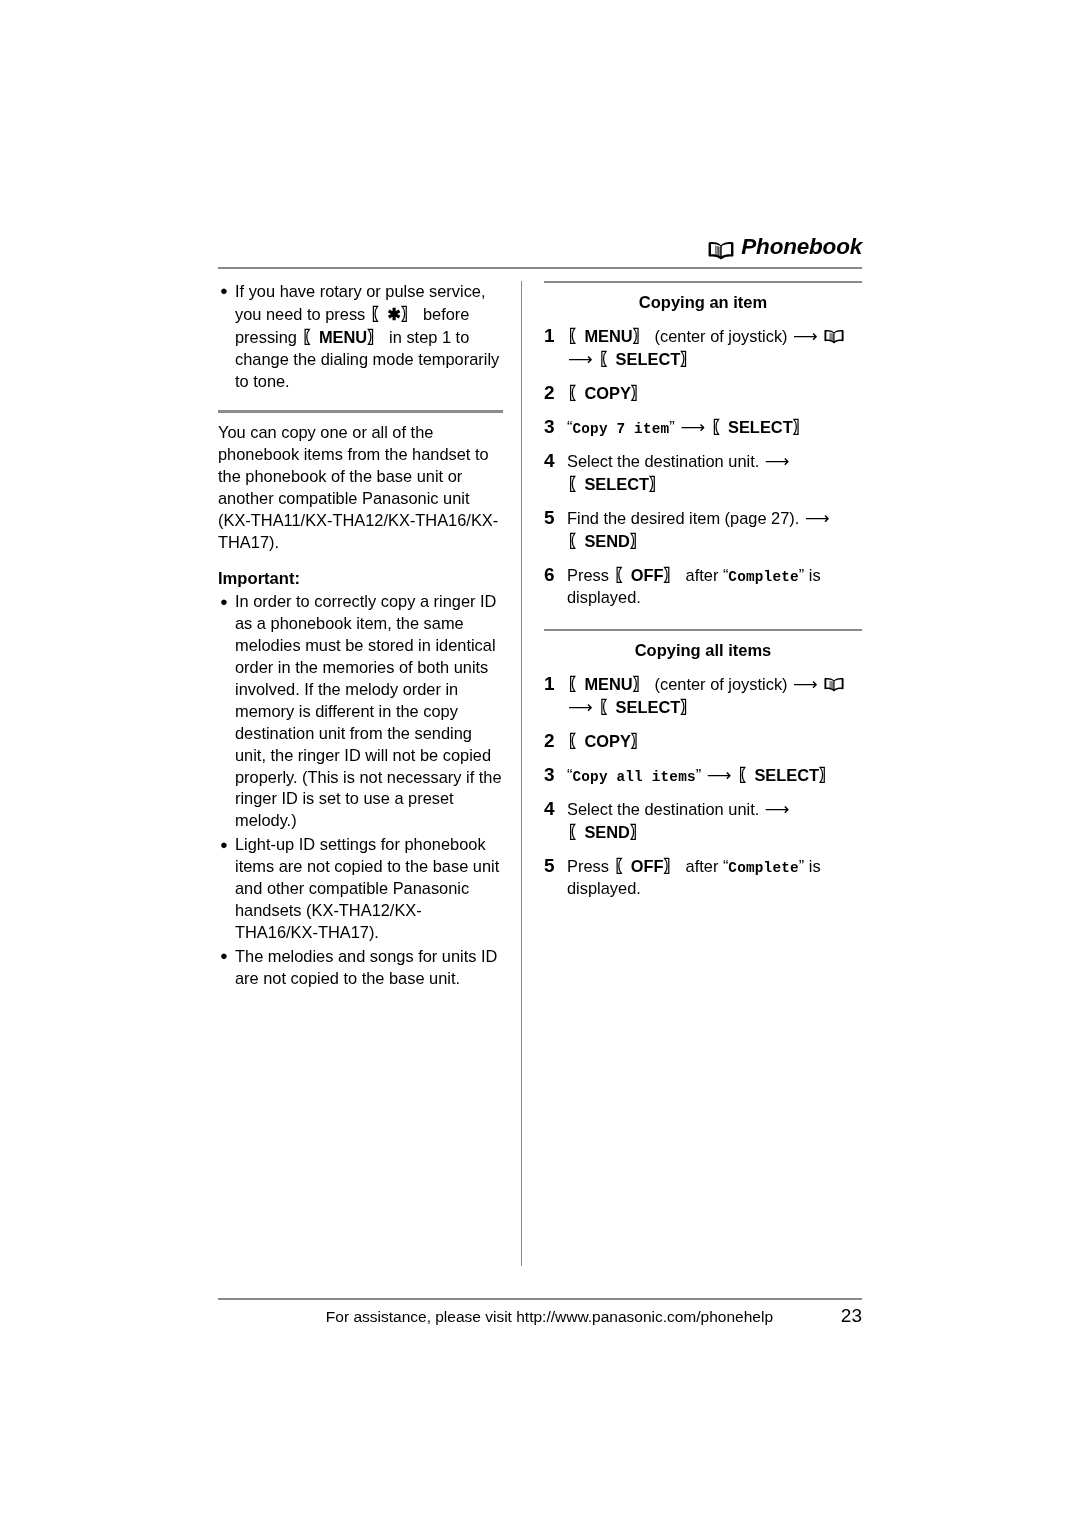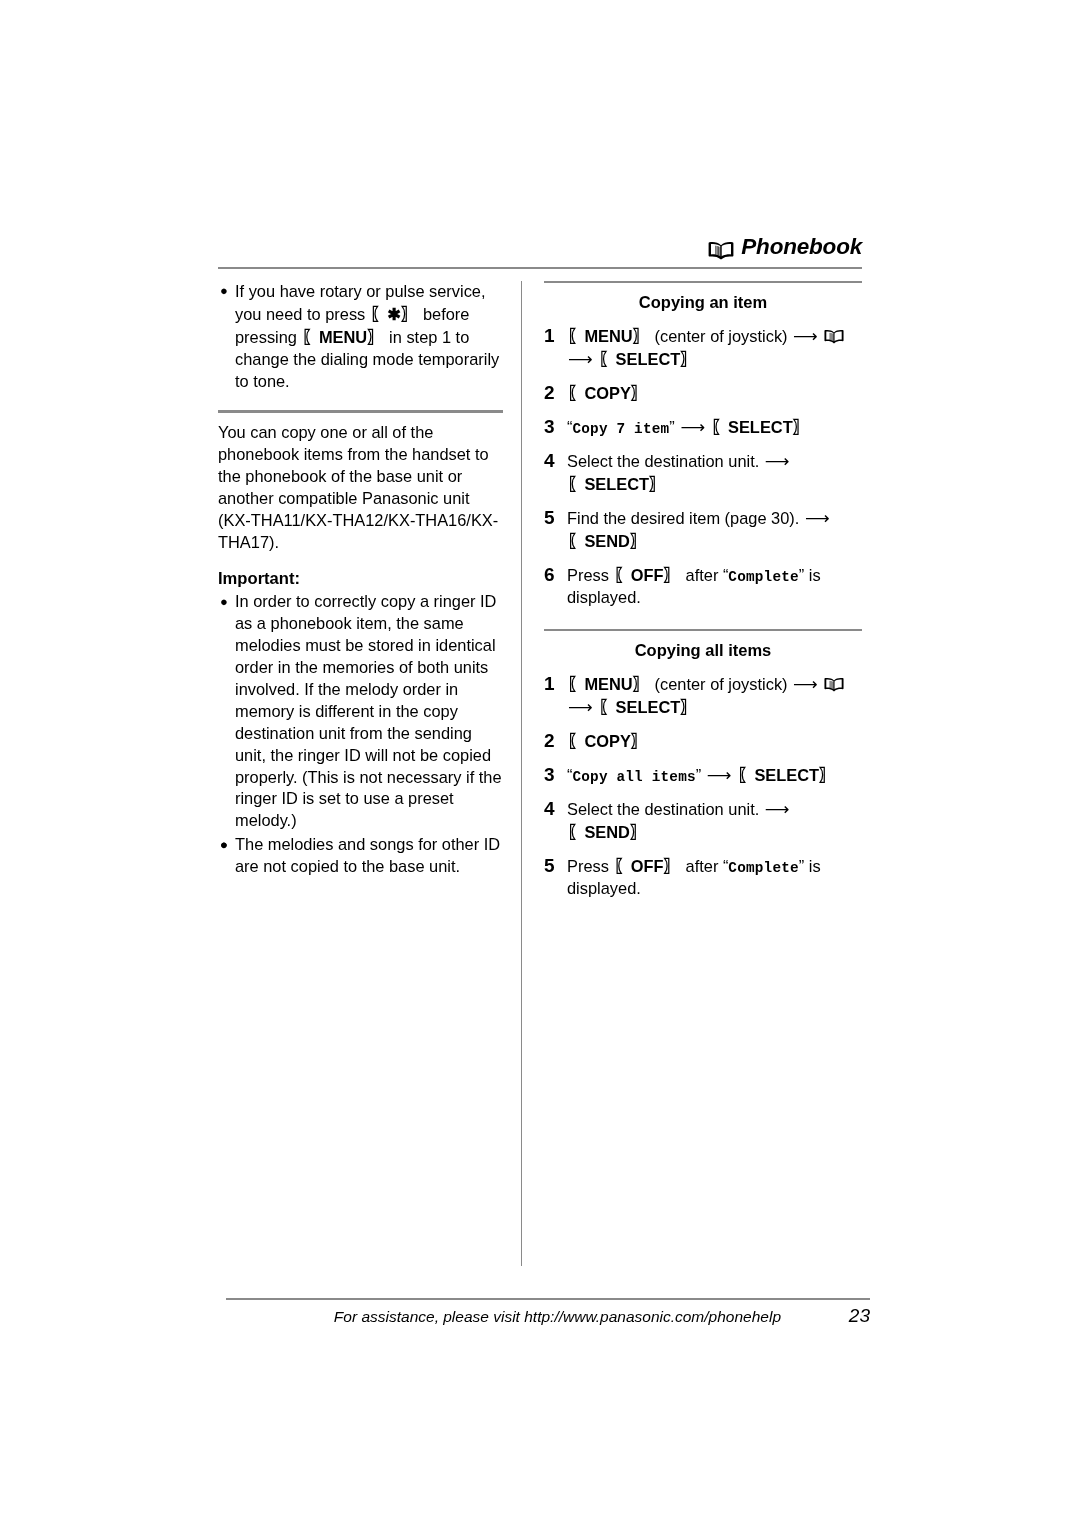--- a/index.html
+++ b/index.html
@@ -194,24 +194,23 @@
     position: relative;
     top: 2px;
     margin: 0 1px;
   }
   .inline-book svg { display: block; }
   .quote { font-size: 1em; }
 
   
   .footer-wrap {
     position: absolute;
-    left: 226px;
+    left: 218px;
     top: 1298px;
     width: 644px;
-    font-style: italic;
   }
   .footer-rule {
     height: 2px;
     background: #8a8a8a;
   }
   .footer-row {
     display: flex;
     align-items: baseline;
     margin-top: 5px;
   }
@@ -265,24 +264,25 @@
 
       <p class="important-label">Important:</p>
 
       <ul class="bullet-list">
         <li>
           <span class="bullet-dot">●</span>
           <span>In order to correctly copy a ringer ID as a phonebook item, the same melodies must be stored in identical order in the memories of both units involved.  If the melody order in memory is different in the copy destination unit from the sending unit, the ringer ID will not be copied properly.  (This is not necessary if the ringer ID is set to use a preset melody.)</span>
         </li>
         <li>
           <span class="bullet-dot">●</span>
+          <span>Light-up ID settings for phonebook items are not copied to the base unit and other compatible Panasonic handsets (KX-THA12/KX-THA16/KX-THA17).</span>
         </li>
         <li>
           <span class="bullet-dot">●</span>
-          <span>The melodies and songs for other ID are not copied to the base unit.</span>
+          <span>The melodies and songs for units ID are not copied to the base unit.</span>
         </li>
       </ul>
 
     </div>
 
     <div class="col-divider"></div>
 
     <div class="col-right">
 
       <div>
@@ -306,21 +306,21 @@
             <li class="step">
               <span class="step-num">3</span>
               <span class="step-body"><span><span class="quote">“</span><span class="disp">Copy 7 item</span><span class="quote">”</span></span> <span class="arrow">⟶</span> <span class="key"><span class="brk">〖</span>SELECT<span class="brk">〗</span></span></span>
             </li>
             <li class="step">
               <span class="step-num">4</span>
               <span class="step-body"><span>Select the destination unit. </span><span class="arrow">⟶</span> <br><span class="key"><span class="brk">〖</span>SELECT<span class="brk">〗</span></span></span>
             </li>
             <li class="step">
               <span class="step-num">5</span>
-              <span class="step-body"><span>Find the desired item (page 30). </span><span class="arrow">⟶</span> <br><span class="key"><span class="brk">〖</span>SEND<span class="brk">〗</span></span></span>
+              <span class="step-body"><span>Find the desired item (page 27). </span><span class="arrow">⟶</span> <br><span class="key"><span class="brk">〖</span>SEND<span class="brk">〗</span></span></span>
             </li>
             <li class="step">
               <span class="step-num">6</span>
               <span class="step-body"><span>Press </span><span class="key"><span class="brk">〖</span>OFF<span class="brk">〗</span></span><span> after </span><span><span class="quote">“</span><span class="disp">Complete</span><span class="quote">”</span></span> <span> is displayed.</span></span>
             </li>
           </ol>
       </div>
 
       <div>
         <div class="thin-rule spaced"></div>

